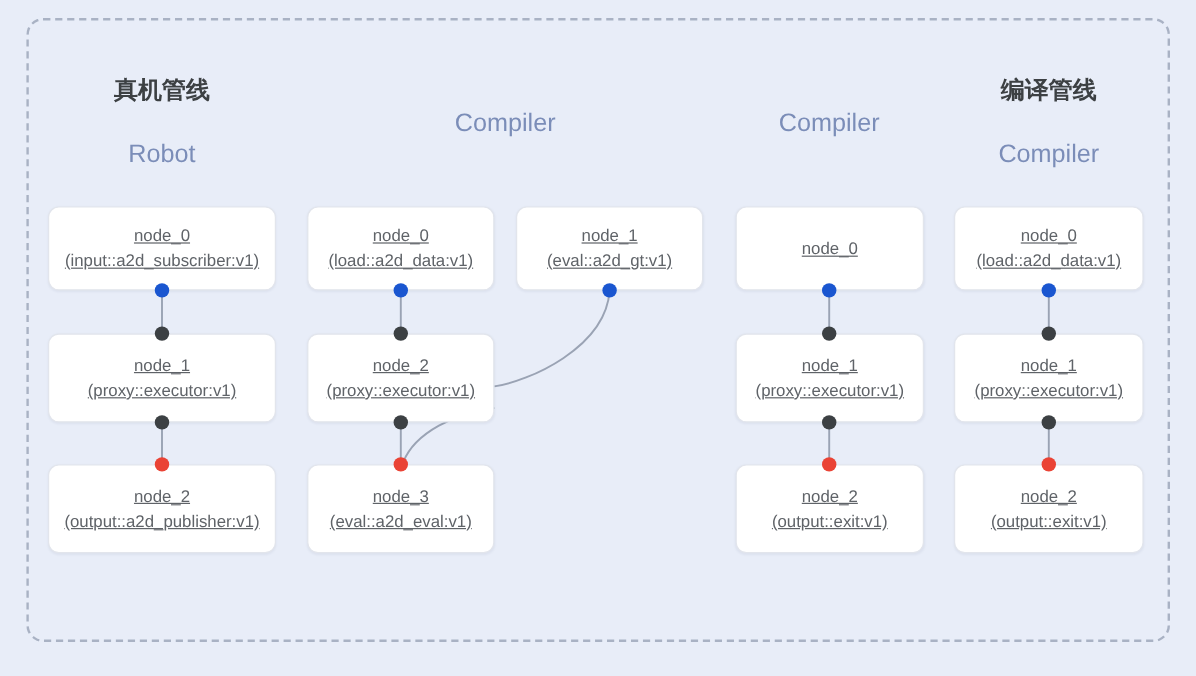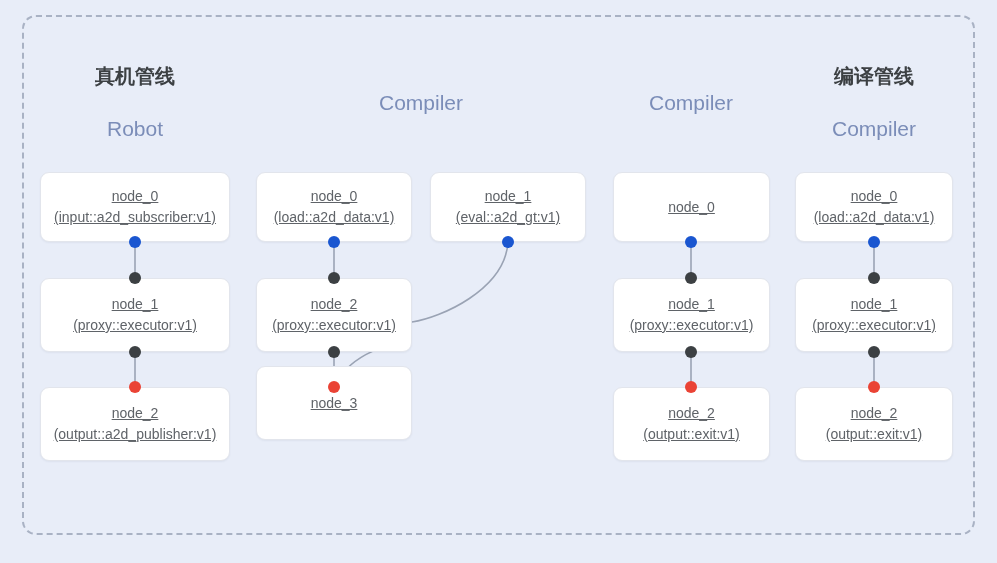--- a/index.html
+++ b/index.html
@@ -155,22 +155,23 @@
         <div class="node-type">(load::a2d_data:v1)</div>
       </div>
       <div class="node" style="left: 430px; top: 172px; width: 156px; height: 70px;">
         <div class="node-id">node_1</div>
         <div class="node-type">(eval::a2d_gt:v1)</div>
       </div>
       <div class="node" style="left: 256px; top: 278px; width: 156px; height: 74px;">
         <div class="node-id">node_2</div>
         <div class="node-type">(proxy::executor:v1)</div>
       </div>
-      <div class="node" style="left: 256px; top: 366px; width: 156px; height: 74px; justify-content: center;">
+      <div class="node" style="left: 256px; top: 387px; width: 156px; height: 74px; justify-content: center;">
         <div class="node-id">node_3</div>
+        <div class="node-type">(eval::a2d_eval:v1)</div>
       </div>
       <div class="node" style="left: 613px; top: 172px; width: 157px; height: 70px;">
         <div class="node-id">node_0</div>
       </div>
       <div class="node" style="left: 613px; top: 278px; width: 157px; height: 74px;">
         <div class="node-id">node_1</div>
         <div class="node-type">(proxy::executor:v1)</div>
       </div>
       <div class="node" style="left: 613px; top: 387px; width: 157px; height: 74px;">
         <div class="node-id">node_2</div>

